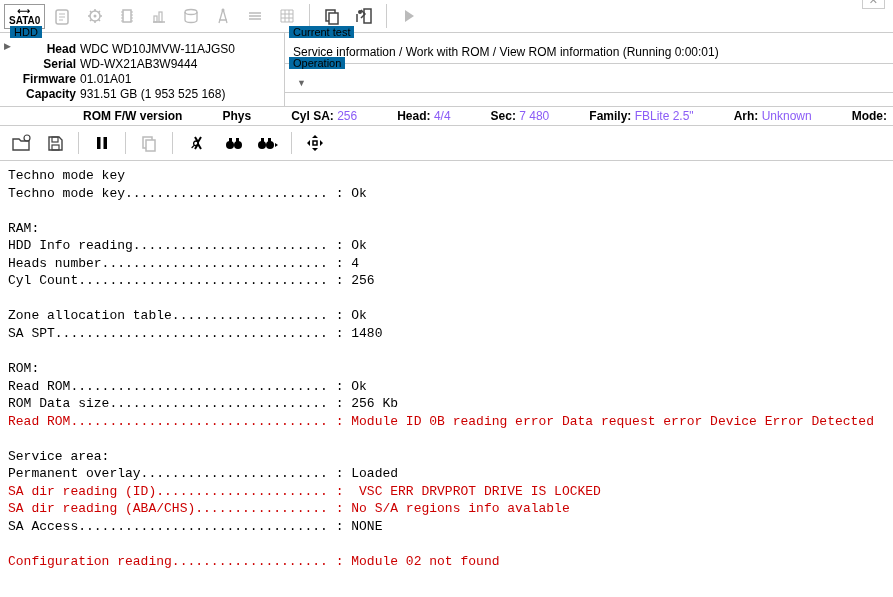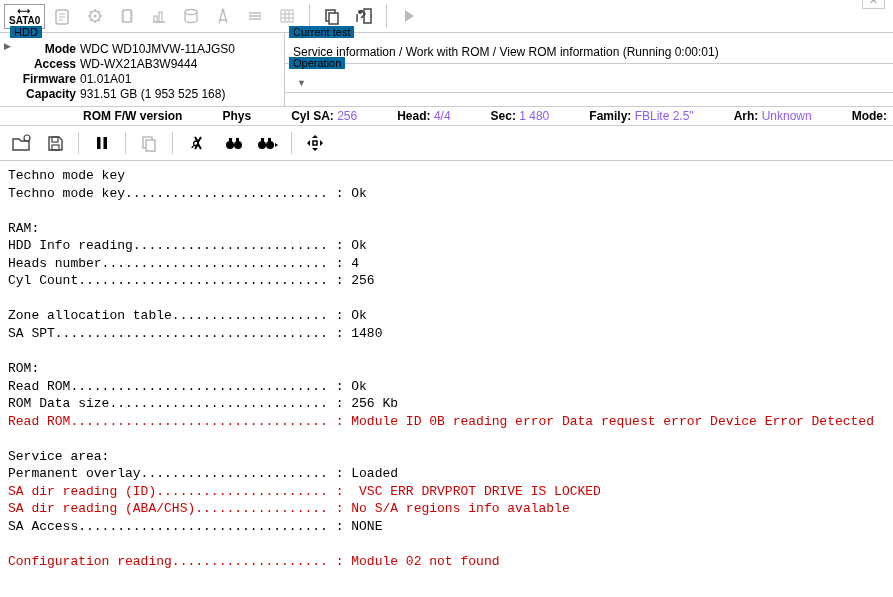--- a/index.html
+++ b/index.html
@@ -201,25 +201,25 @@
     <div class="play-tri"></div>
   </div>
   <div class="close-x">✕</div>
 </div>
 
 <div class="mid">
   <div class="hdd-box">
     <span class="expand-tri">▶</span>
     <span class="box-title">HDD</span>
     <div class="hdd-row">
-        <div class="hdd-label">Mode</div>
+        <div class="hdd-label">Head</div>
         <div class="hdd-val">WDC WD10JMVW-11AJGS0</div>
       </div>
     <div class="hdd-row">
-        <div class="hdd-label">Access</div>
+        <div class="hdd-label">Serial</div>
         <div class="hdd-val">WD-WX21AB3W9444</div>
       </div>
     <div class="hdd-row">
         <div class="hdd-label">Firmware</div>
         <div class="hdd-val">01.01A01</div>
       </div>
     <div class="hdd-row">
         <div class="hdd-label">Capacity</div>
         <div class="hdd-val">931.51 GB (1 953 525 168)</div>
       </div>
@@ -236,21 +236,21 @@
       </div>
     </div>
   </div>
 </div>
 
 <div class="status-bar">
   <span class="sb-item"><b>ROM F/W version</b></span>
   <span class="sb-item"><b>Phys</b></span>
   <span class="sb-item"><b>Cyl SA:</b> <span class="sb-link">256</span></span>
   <span class="sb-item"><b>Head:</b> <span class="sb-link">4/4</span></span>
-  <span class="sb-item"><b>Sec:</b> <span class="sb-link">1 480</span></span>
+  <span class="sb-item"><b>Sec:</b> <span class="sb-link">7 480</span></span>
   <span class="sb-item"><b>Family:</b> <span class="sb-link">FBLite 2.5"</span></span>
   <span class="sb-item"><b>Arh:</b> <span class="sb-link">Unknown</span></span>
   <span class="sb-item" style="margin-right:0"><b>Mode:</b></span>
 </div>
 
 <div class="toolbar2">
   <div class="tb2-btn">
     <svg width="22" height="20">
         <path d="M3 6h6l2 2h8v9H3z" fill="none" stroke="#444" stroke-width="1.4"></path>
         <circle cx="17" cy="5" r="3" fill="none" stroke="#444" stroke-width="1.2"></circle>

